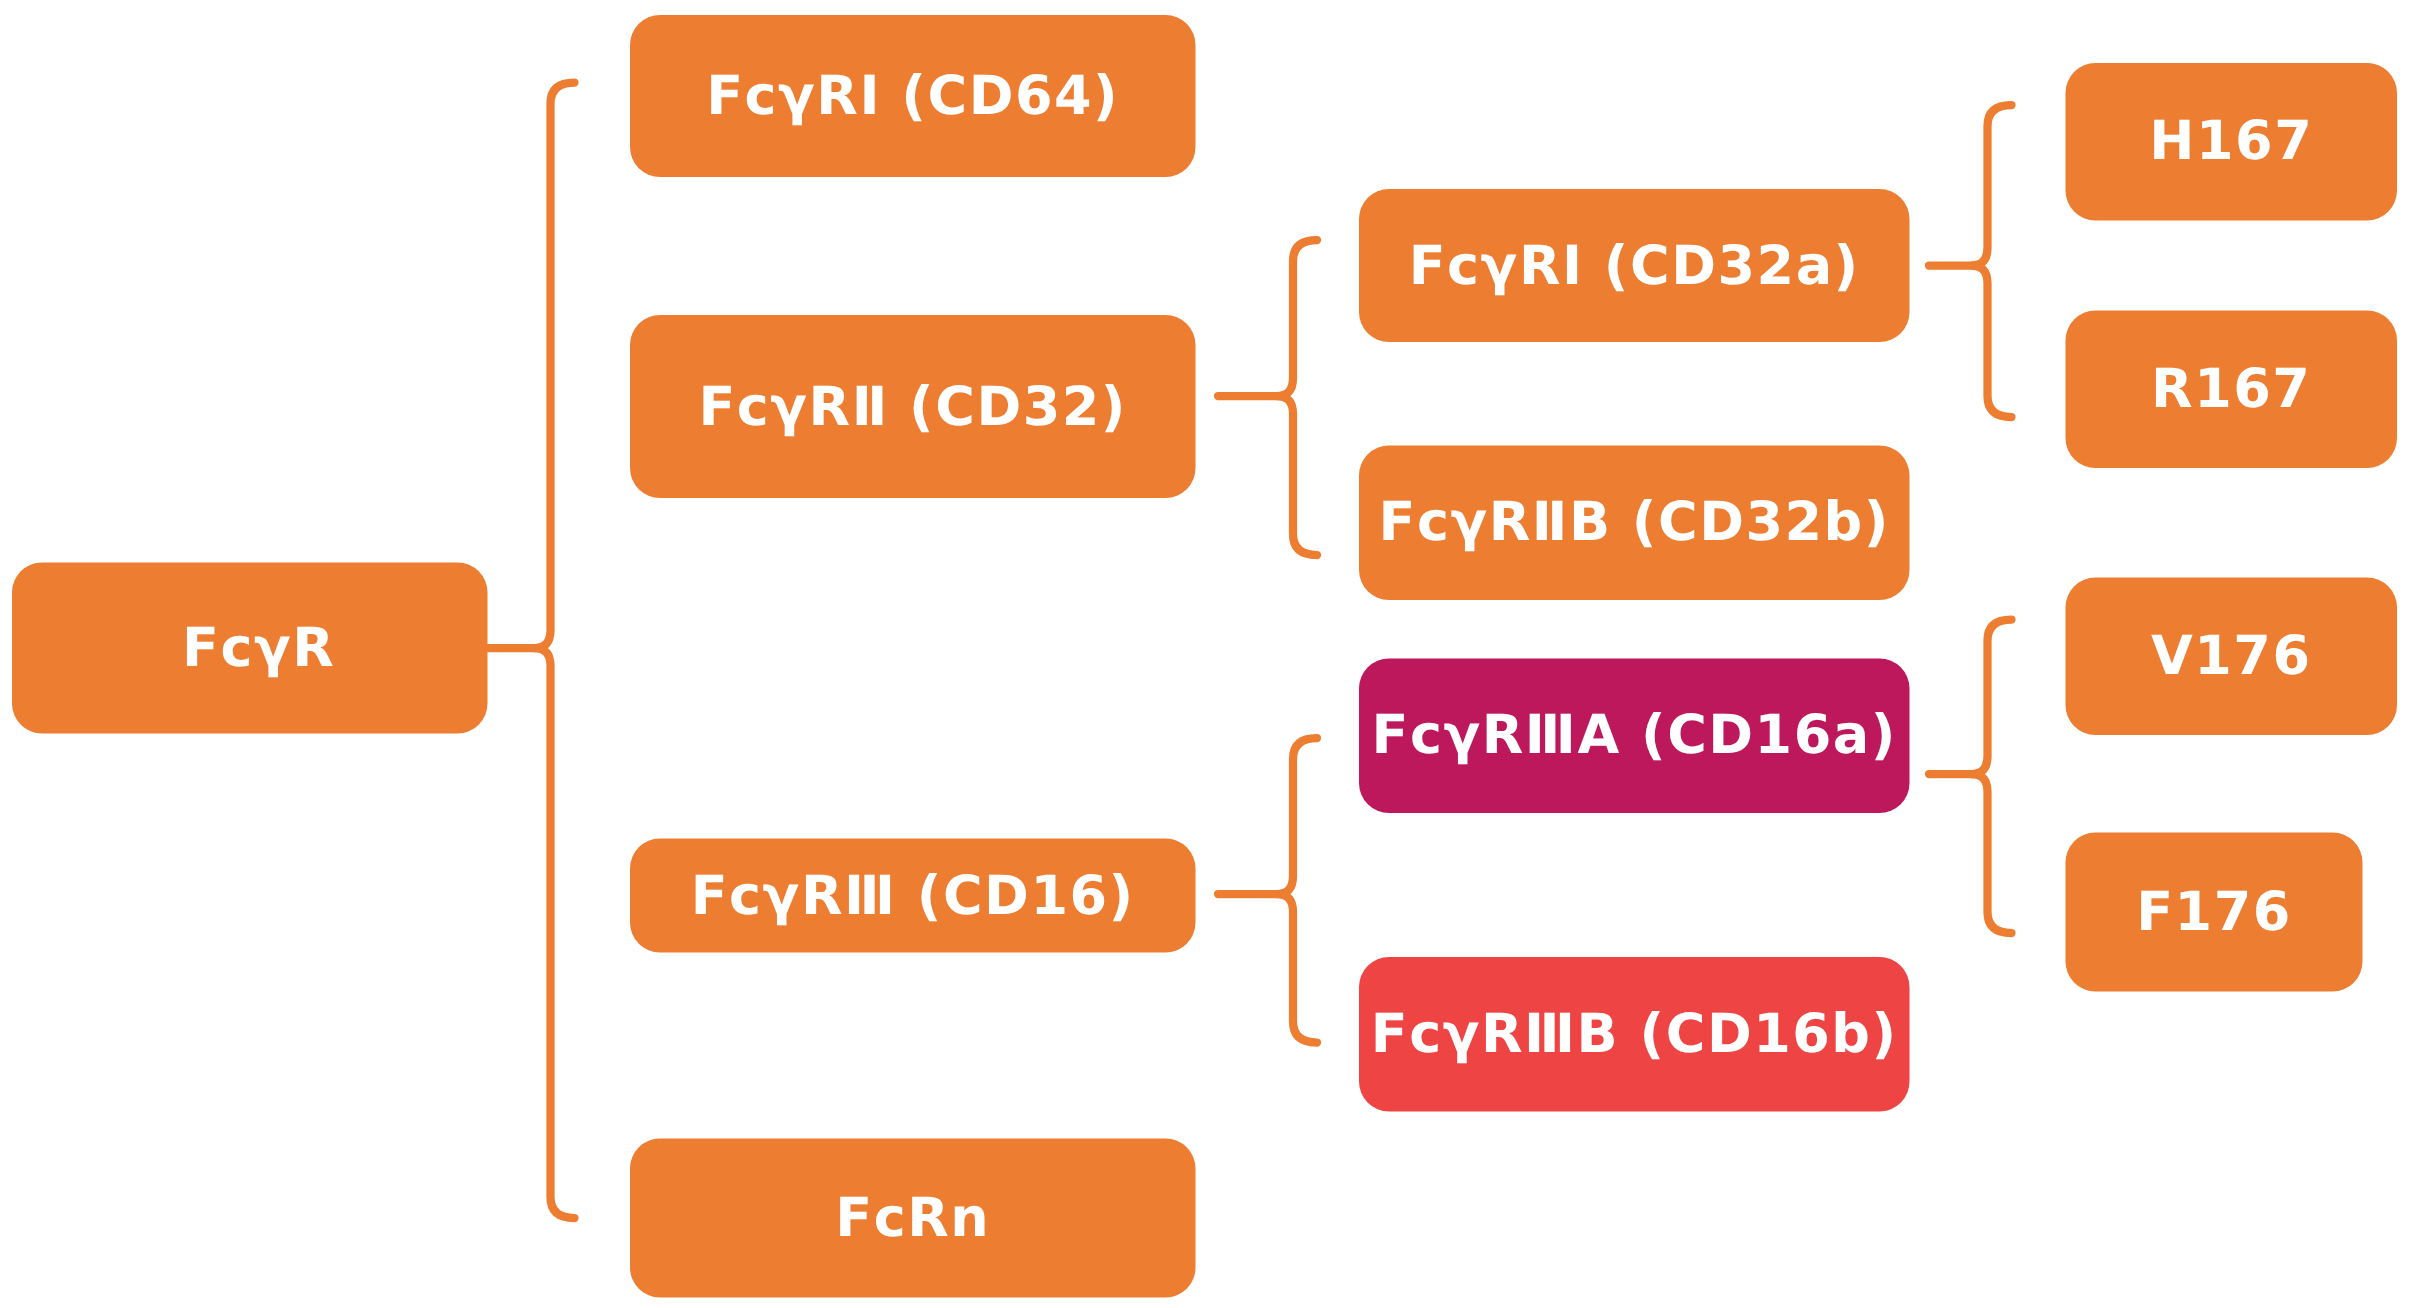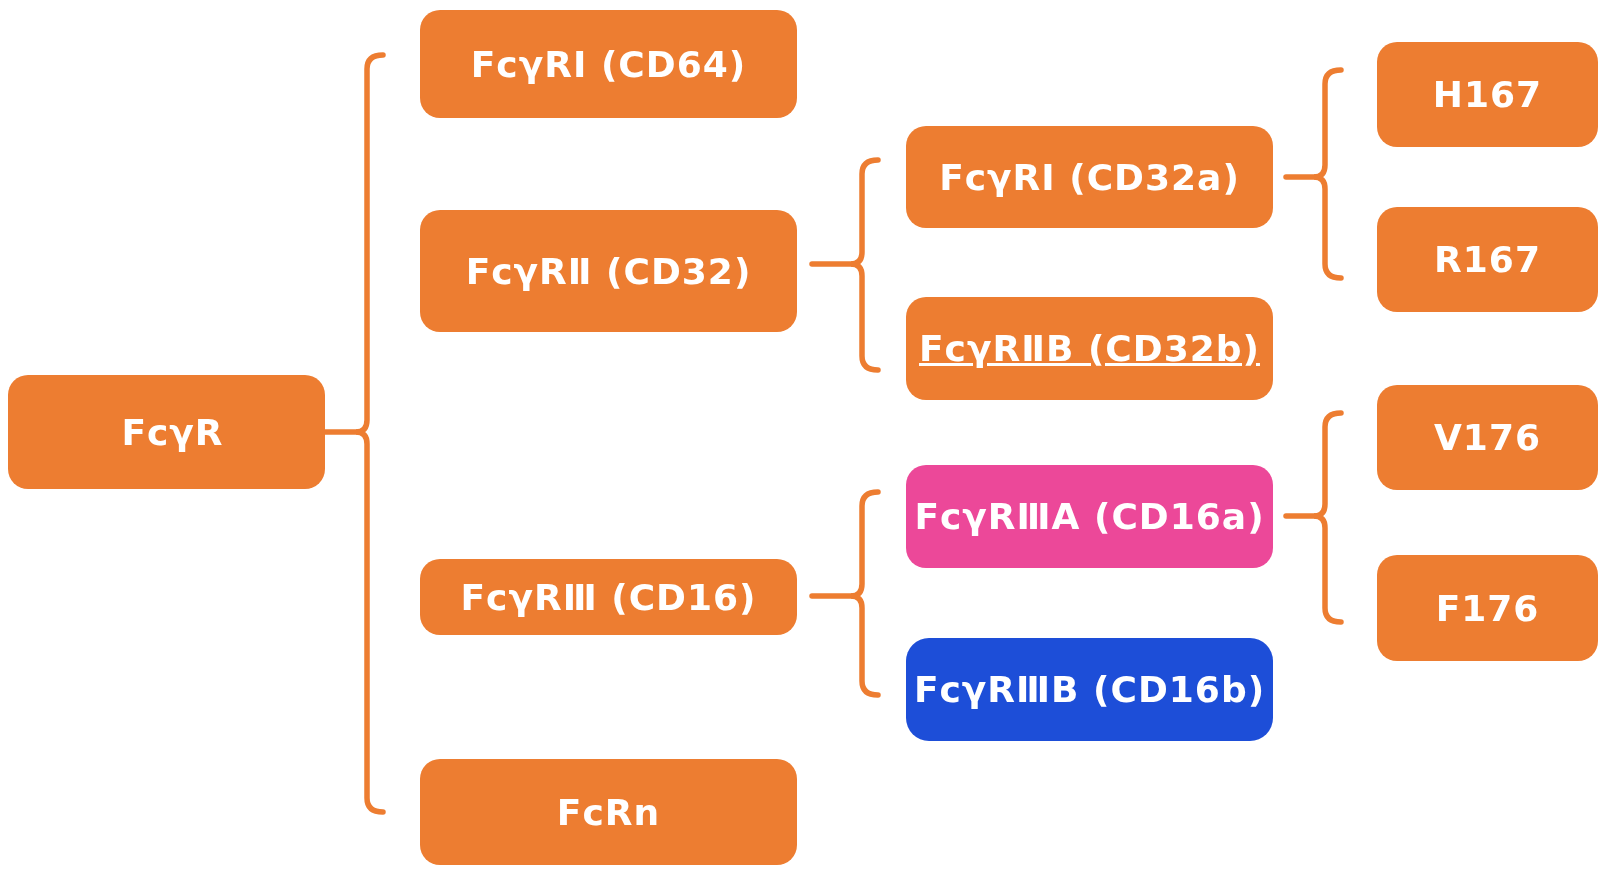--- a/index.html
+++ b/index.html
@@ -80,36 +80,36 @@
   <div class="node" style="left: 420px; top: 559px; width: 377px; height: 76px; background-color: rgb(237, 125, 49); color: rgb(255, 255, 255);">
     <span>FcγRⅢ (CD16)</span>
   </div>
   <div class="node" style="left: 420px; top: 759px; width: 377px; height: 106px; background-color: rgb(237, 125, 49); color: rgb(255, 255, 255);">
     <span>FcRn</span>
   </div>
 
   <div class="node" style="left: 906px; top: 126px; width: 367px; height: 102px; background-color: rgb(237, 125, 49); color: rgb(255, 255, 255);">
     <span>FcγRⅠ (CD32a)</span>
   </div>
-  <div class="node" style="left: 906px; top: 297px; width: 367px; height: 103px; background-color: rgb(237, 125, 49); color: rgb(255, 255, 255); text-decoration: underline;">
+  <div class="node" style="left: 906px; top: 297px; width: 367px; height: 103px; background-color: rgb(237, 125, 49); color: rgb(255, 255, 255);">
     <span>FcγRⅡB (CD32b)</span>
   </div>
-  <div class="node" style="left: 906px; top: 465px; width: 367px; height: 103px; background-color: #ec4899; color: rgb(255, 255, 255);">
+  <div class="node" style="left: 906px; top: 439px; width: 367px; height: 103px; background-color: #be185d; color: rgb(255, 255, 255);">
     <span>FcγRⅢA (CD16a)</span>
   </div>
-  <div class="node" style="left: 906px; top: 638px; width: 367px; height: 103px; background-color: #1d4ed8; color: rgb(255, 255, 255); border-radius: 23px;">
+  <div class="node" style="left: 906px; top: 638px; width: 367px; height: 103px; background-color: #ef4444; color: rgb(255, 255, 255);">
     <span>FcγRⅢB (CD16b)</span>
   </div>
 
   <div class="node" style="left: 1377px; top: 42px; width: 221px; height: 105px; background-color: rgb(237, 125, 49); color: rgb(255, 255, 255);">
     <span>H167</span>
   </div>
   <div class="node" style="left: 1377px; top: 207px; width: 221px; height: 105px; background-color: rgb(237, 125, 49); color: rgb(255, 255, 255);">
     <span>R167</span>
   </div>
   <div class="node" style="left: 1377px; top: 385px; width: 221px; height: 105px; background-color: rgb(237, 125, 49); color: rgb(255, 255, 255);">
     <span>V176</span>
   </div>
-  <div class="node" style="left: 1377px; top: 555px; width: 221px; height: 106px; background-color: rgb(237, 125, 49); color: rgb(255, 255, 255);">
+  <div class="node" style="left: 1377px; top: 555px; width: 198px; height: 106px; background-color: rgb(237, 125, 49); color: rgb(255, 255, 255);">
     <span>F176</span>
   </div>
 
 </div>
 
 </body></html>

